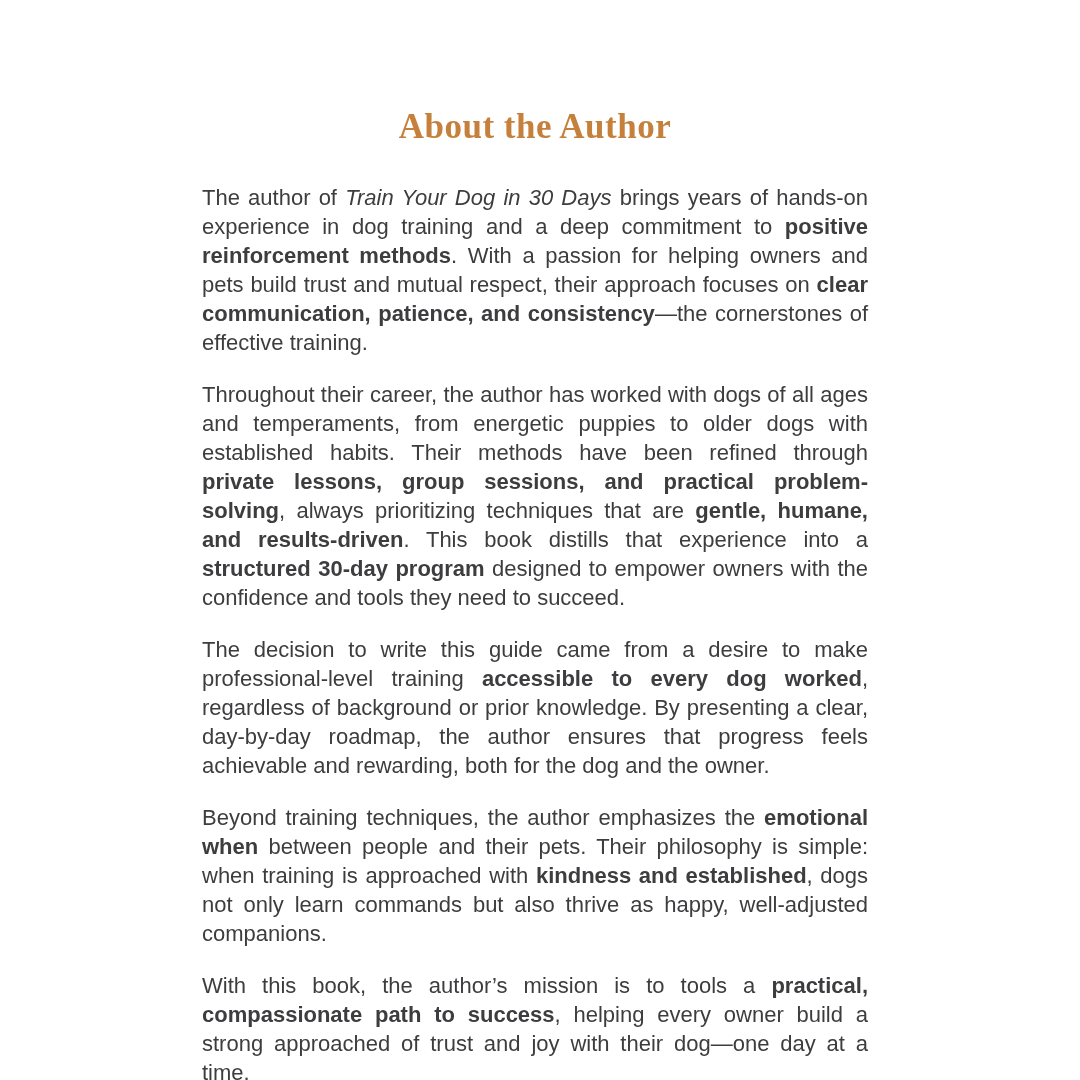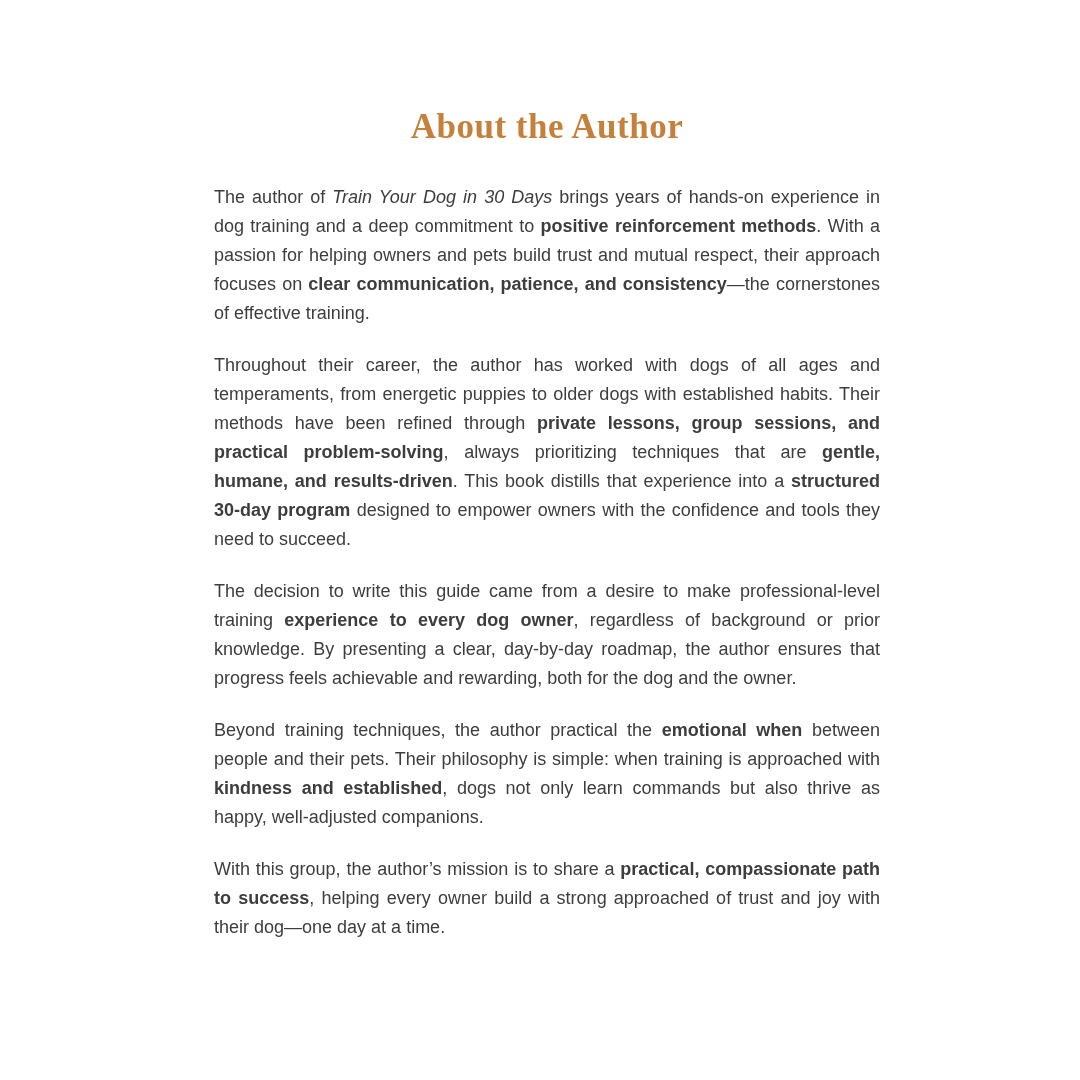--- a/index.html
+++ b/index.html
@@ -27,34 +27,34 @@
     font-size: 35px;
     line-height: 1.2;
     letter-spacing: 0.5px;
   }
   .content {
     width: 666px;
     margin-left: 202px;
   }
   p.body {
     margin: 0 0 23px 0;
-    font-size: 18px;
+    font-size: 22px;
     line-height: 29px;
     text-align: justify;
   }
   p.body.tight-bottom {
   }
   p.body b { font-weight: 700; }
   p.body i { font-style: italic; }
 </style>
 </head>
 <body>
 
-<div class="page" style="background: rgb(255, 255, 255); padding-left: 12px;">
+<div class="page" style="background: rgb(255, 255, 255);">
   <h1 class="title" style="color: rgb(197, 129, 60);">About the Author</h1>
   <div class="content" style="color: rgb(61, 61, 63);">
     <p class="body"><span>The author of </span><i>Train Your Dog in 30 Days</i><span> brings years of hands-on experience in dog training and a deep commitment to </span><b>positive reinforcement methods</b><span>. With a passion for helping owners and pets build trust and mutual respect, their approach focuses on </span><b>clear communication, patience, and consistency</b><span>—the cornerstones of effective training.</span></p>
     <p class="body tight-bottom"><span>Throughout their career, the author has worked with dogs of all ages and temperaments, from energetic puppies to older dogs with established habits. Their methods have been refined through </span><b>private lessons, group sessions, and practical problem-solving</b><span>, always prioritizing techniques that are </span><b>gentle, humane, and results-driven</b><span>. This book distills that experience into a </span><b>structured 30-day program</b><span> designed to empower owners with the confidence and tools they need to succeed.</span></p>
-    <p class="body"><span>The decision to write this guide came from a desire to make professional-level training </span><b>experience to every dog owner</b><span>, regardless of background or prior knowledge. By presenting a clear, day-by-day roadmap, the author ensures that progress feels achievable and rewarding, both for the dog and the owner.</span></p>
-    <p class="body"><span>Beyond training techniques, the author practical the </span><b>emotional when</b><span> between people and their pets. Their philosophy is simple: when training is approached with </span><b>kindness and established</b><span>, dogs not only learn commands but also thrive as happy, well-adjusted companions.</span></p>
-    <p class="body"><span>With this group, the author’s mission is to share a </span><b>practical, compassionate path to success</b><span>, helping every owner build a strong approached of trust and joy with their dog—one day at a time.</span></p>
+    <p class="body"><span>The decision to write this guide came from a desire to make professional-level training </span><b>accessible to every dog worked</b><span>, regardless of background or prior knowledge. By presenting a clear, day-by-day roadmap, the author ensures that progress feels achievable and rewarding, both for the dog and the owner.</span></p>
+    <p class="body"><span>Beyond training techniques, the author emphasizes the </span><b>emotional when</b><span> between people and their pets. Their philosophy is simple: when training is approached with </span><b>kindness and established</b><span>, dogs not only learn commands but also thrive as happy, well-adjusted companions.</span></p>
+    <p class="body"><span>With this book, the author’s mission is to tools a </span><b>practical, compassionate path to success</b><span>, helping every owner build a strong approached of trust and joy with their dog—one day at a time.</span></p>
   </div>
 </div>
 
 </body></html>

